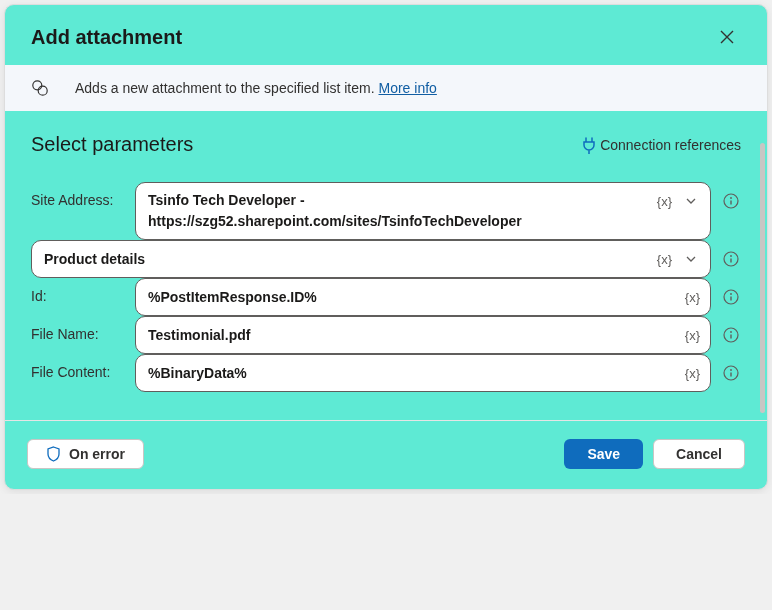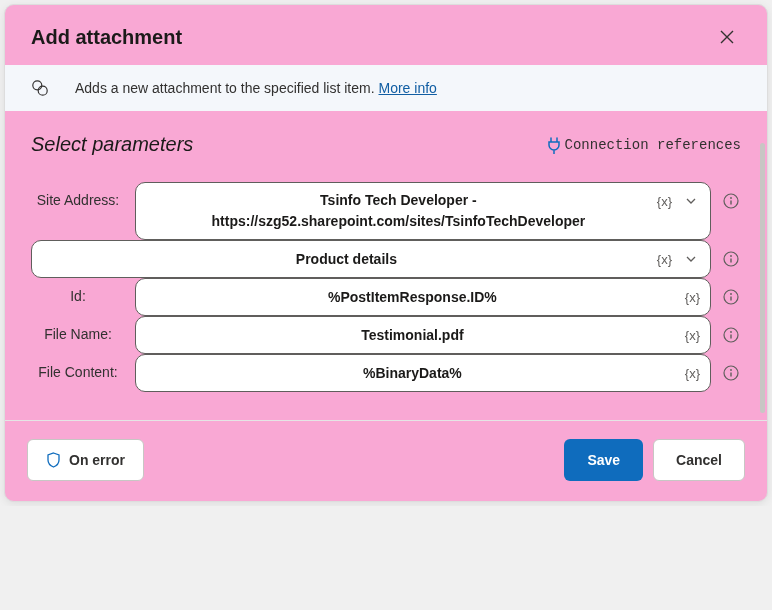--- a/index.html
+++ b/index.html
@@ -6,28 +6,27 @@
 body {
   font-family: "Segoe UI", -apple-system, BlinkMacSystemFont, sans-serif;
   background: #f0f0f0;
   display: flex;
   justify-content: center;
   align-items: flex-start;
   padding: 4px;
 }
 .dialog {
   width: 764px;
-  background: #f9a8d4;
+  background: #5eead4;
   border: 1px solid #ddd;
   border-radius: 10px;
   box-shadow: 0 2px 8px rgba(0,0,0,0.08);
   display: flex;
   flex-direction: column;
   position: relative;
-  text-align: center;
 }
 .dialog-header {
   display: flex;
   align-items: center;
   justify-content: space-between;
   padding: 18px 26px 14px 26px;
 }
 .dialog-title {
   font-size: 20px;
   font-weight: 600;
@@ -64,30 +63,28 @@
 .params-header {
   display: flex;
   justify-content: space-between;
   align-items: center;
   margin-bottom: 26px;
 }
 .params-title {
   font-size: 20px;
   font-weight: 400;
   color: #1b1a19;
-  font-style: italic;
 }
 .conn-ref {
   display: flex;
   align-items: center;
   gap: 3px;
   font-size: 14px;
   color: #323130;
   cursor: pointer;
-  font-family: Liberation Mono, monospace;
 }
 .conn-ref svg { color: #0f6cbd; }
 .field-row {
   display: flex;
   align-items: flex-start;
   gap: 10px;
 }
 .field-label {
   width: 94px;
   flex-shrink: 0;
@@ -151,21 +148,21 @@
 .footer {
   border-top: 1px solid #e5e5e5;
   padding: 18px 22px 20px 22px;
   display: flex;
   align-items: center;
   gap: 10px;
   margin-top: 18px;
 }
 .footer-spacer { flex: 1; }
 .btn {
-  height: 42px;
+  height: 30px;
   border-radius: 6px;
   font-size: 14px;
   font-weight: 600;
   padding: 0 22px;
   display: inline-flex;
   align-items: center;
   justify-content: center;
   cursor: pointer;
   border: 1px solid transparent;
   gap: 8px;

